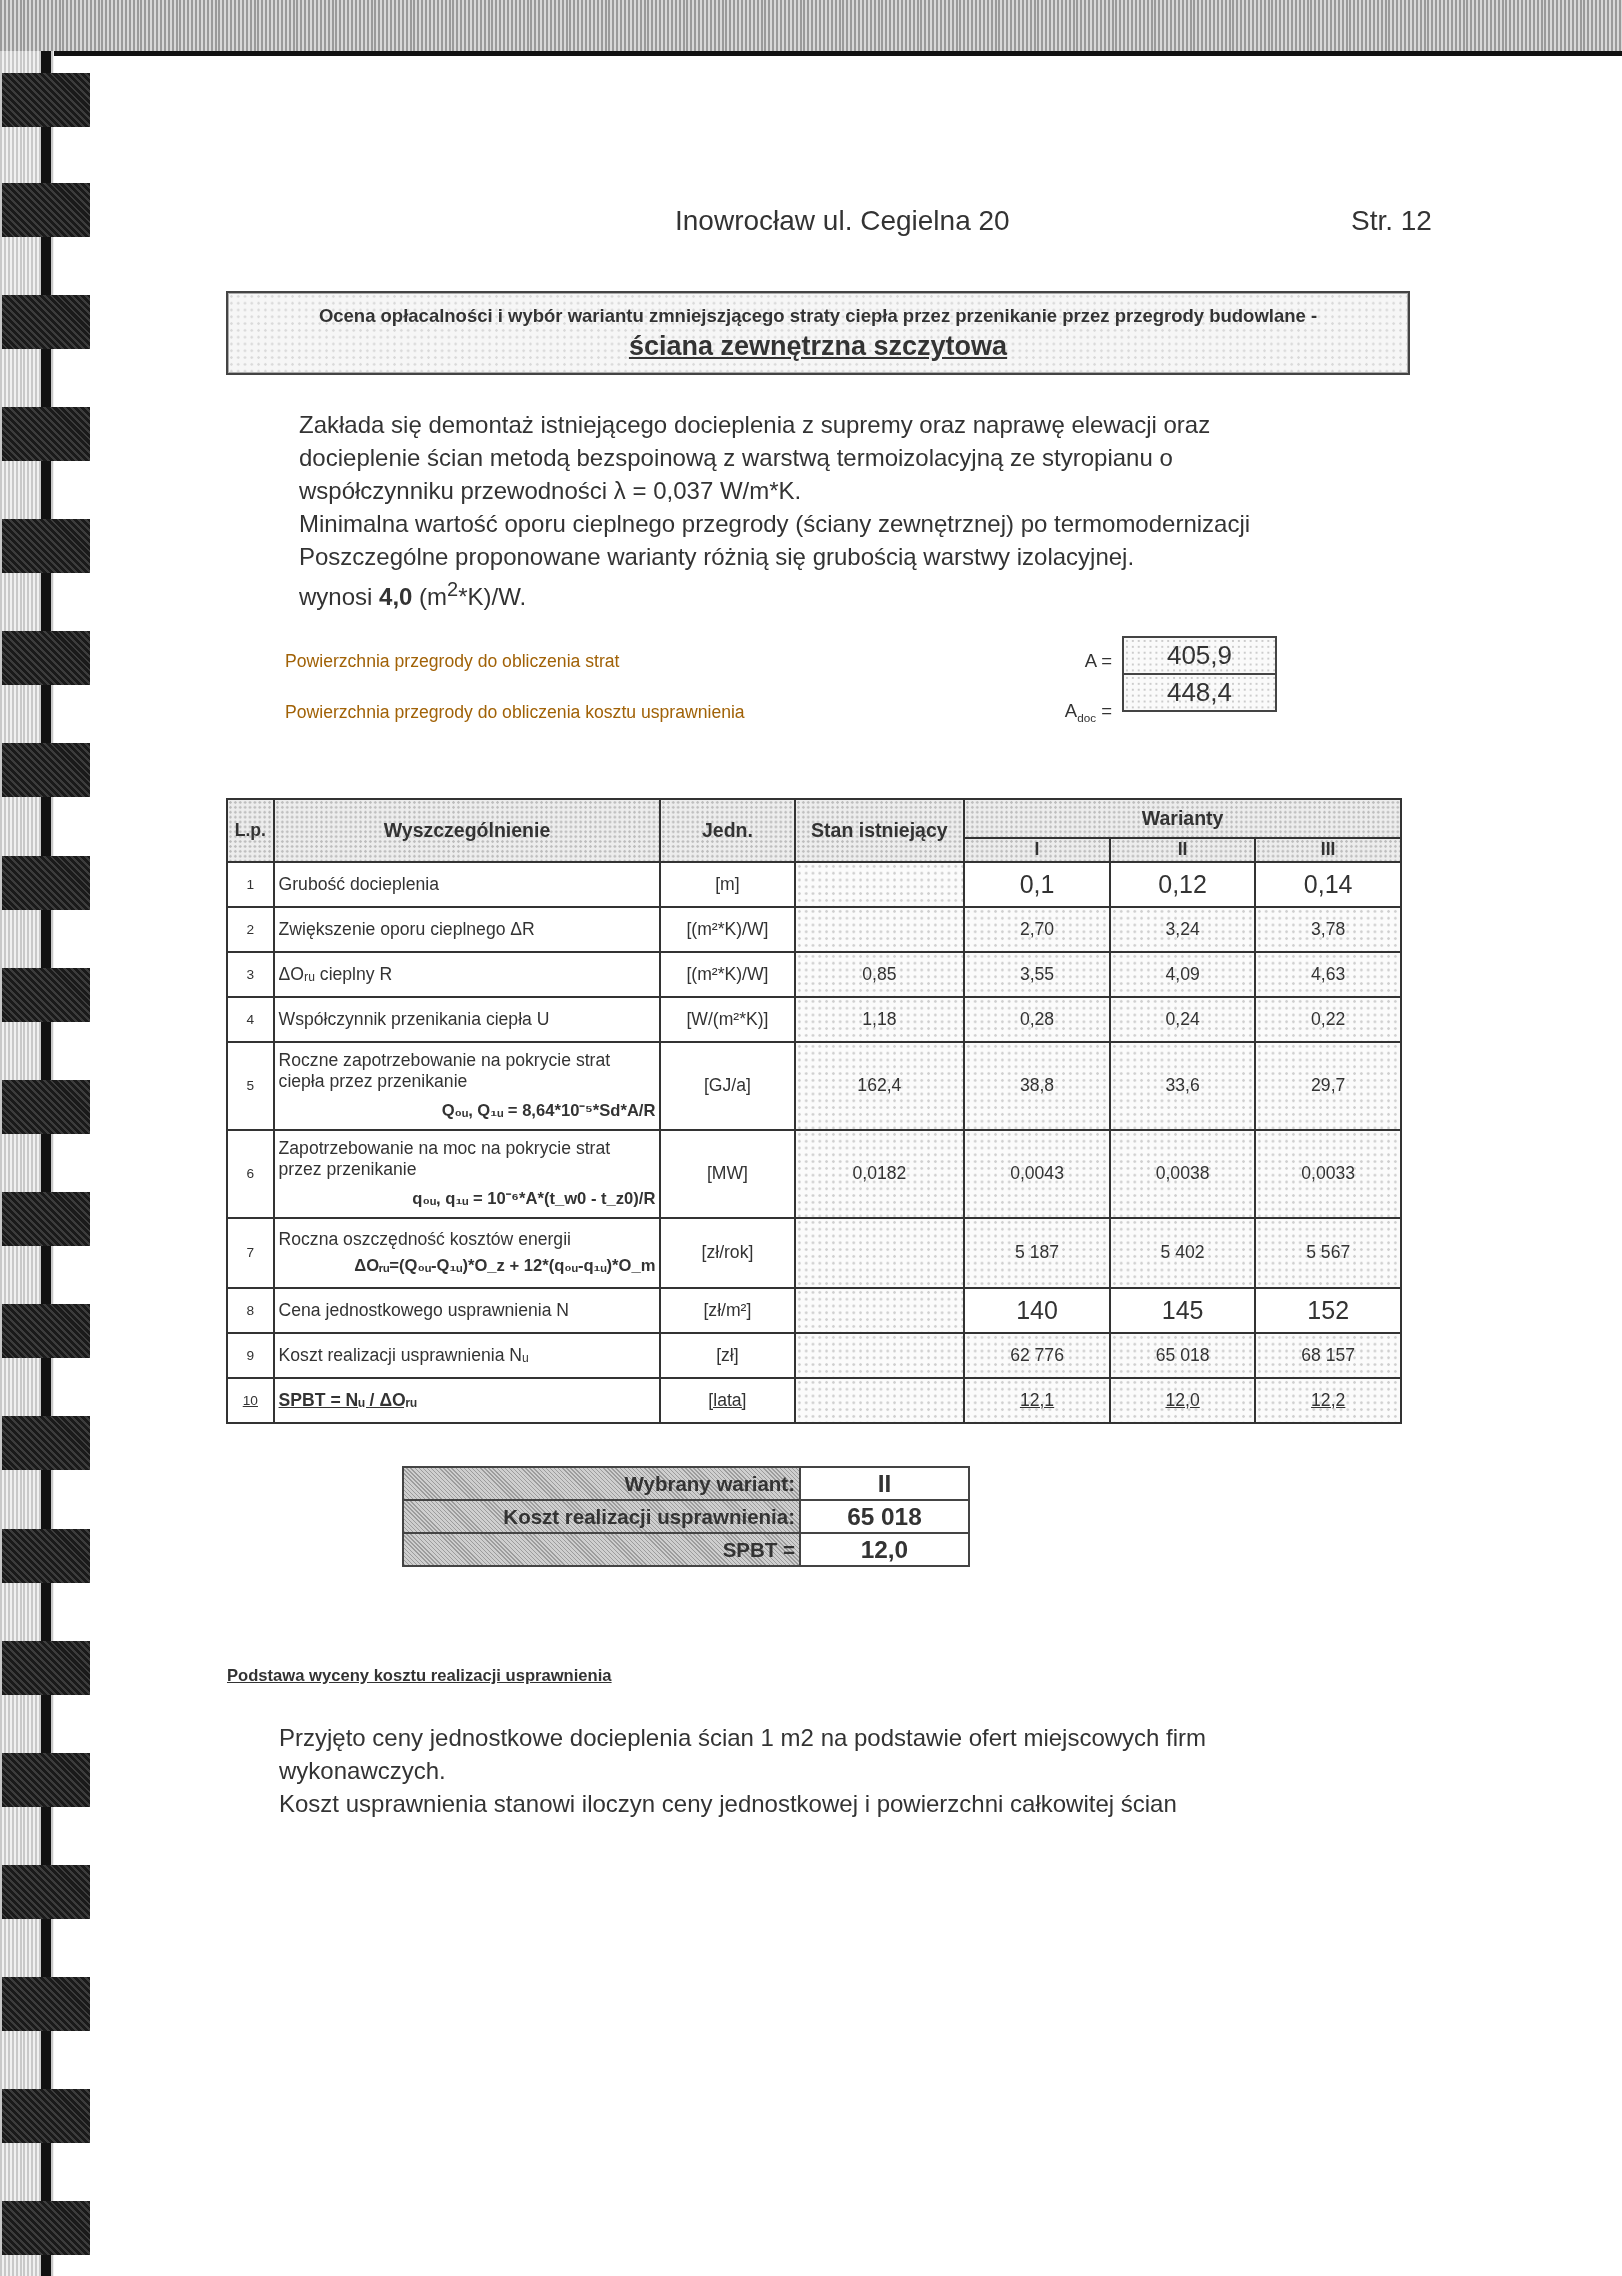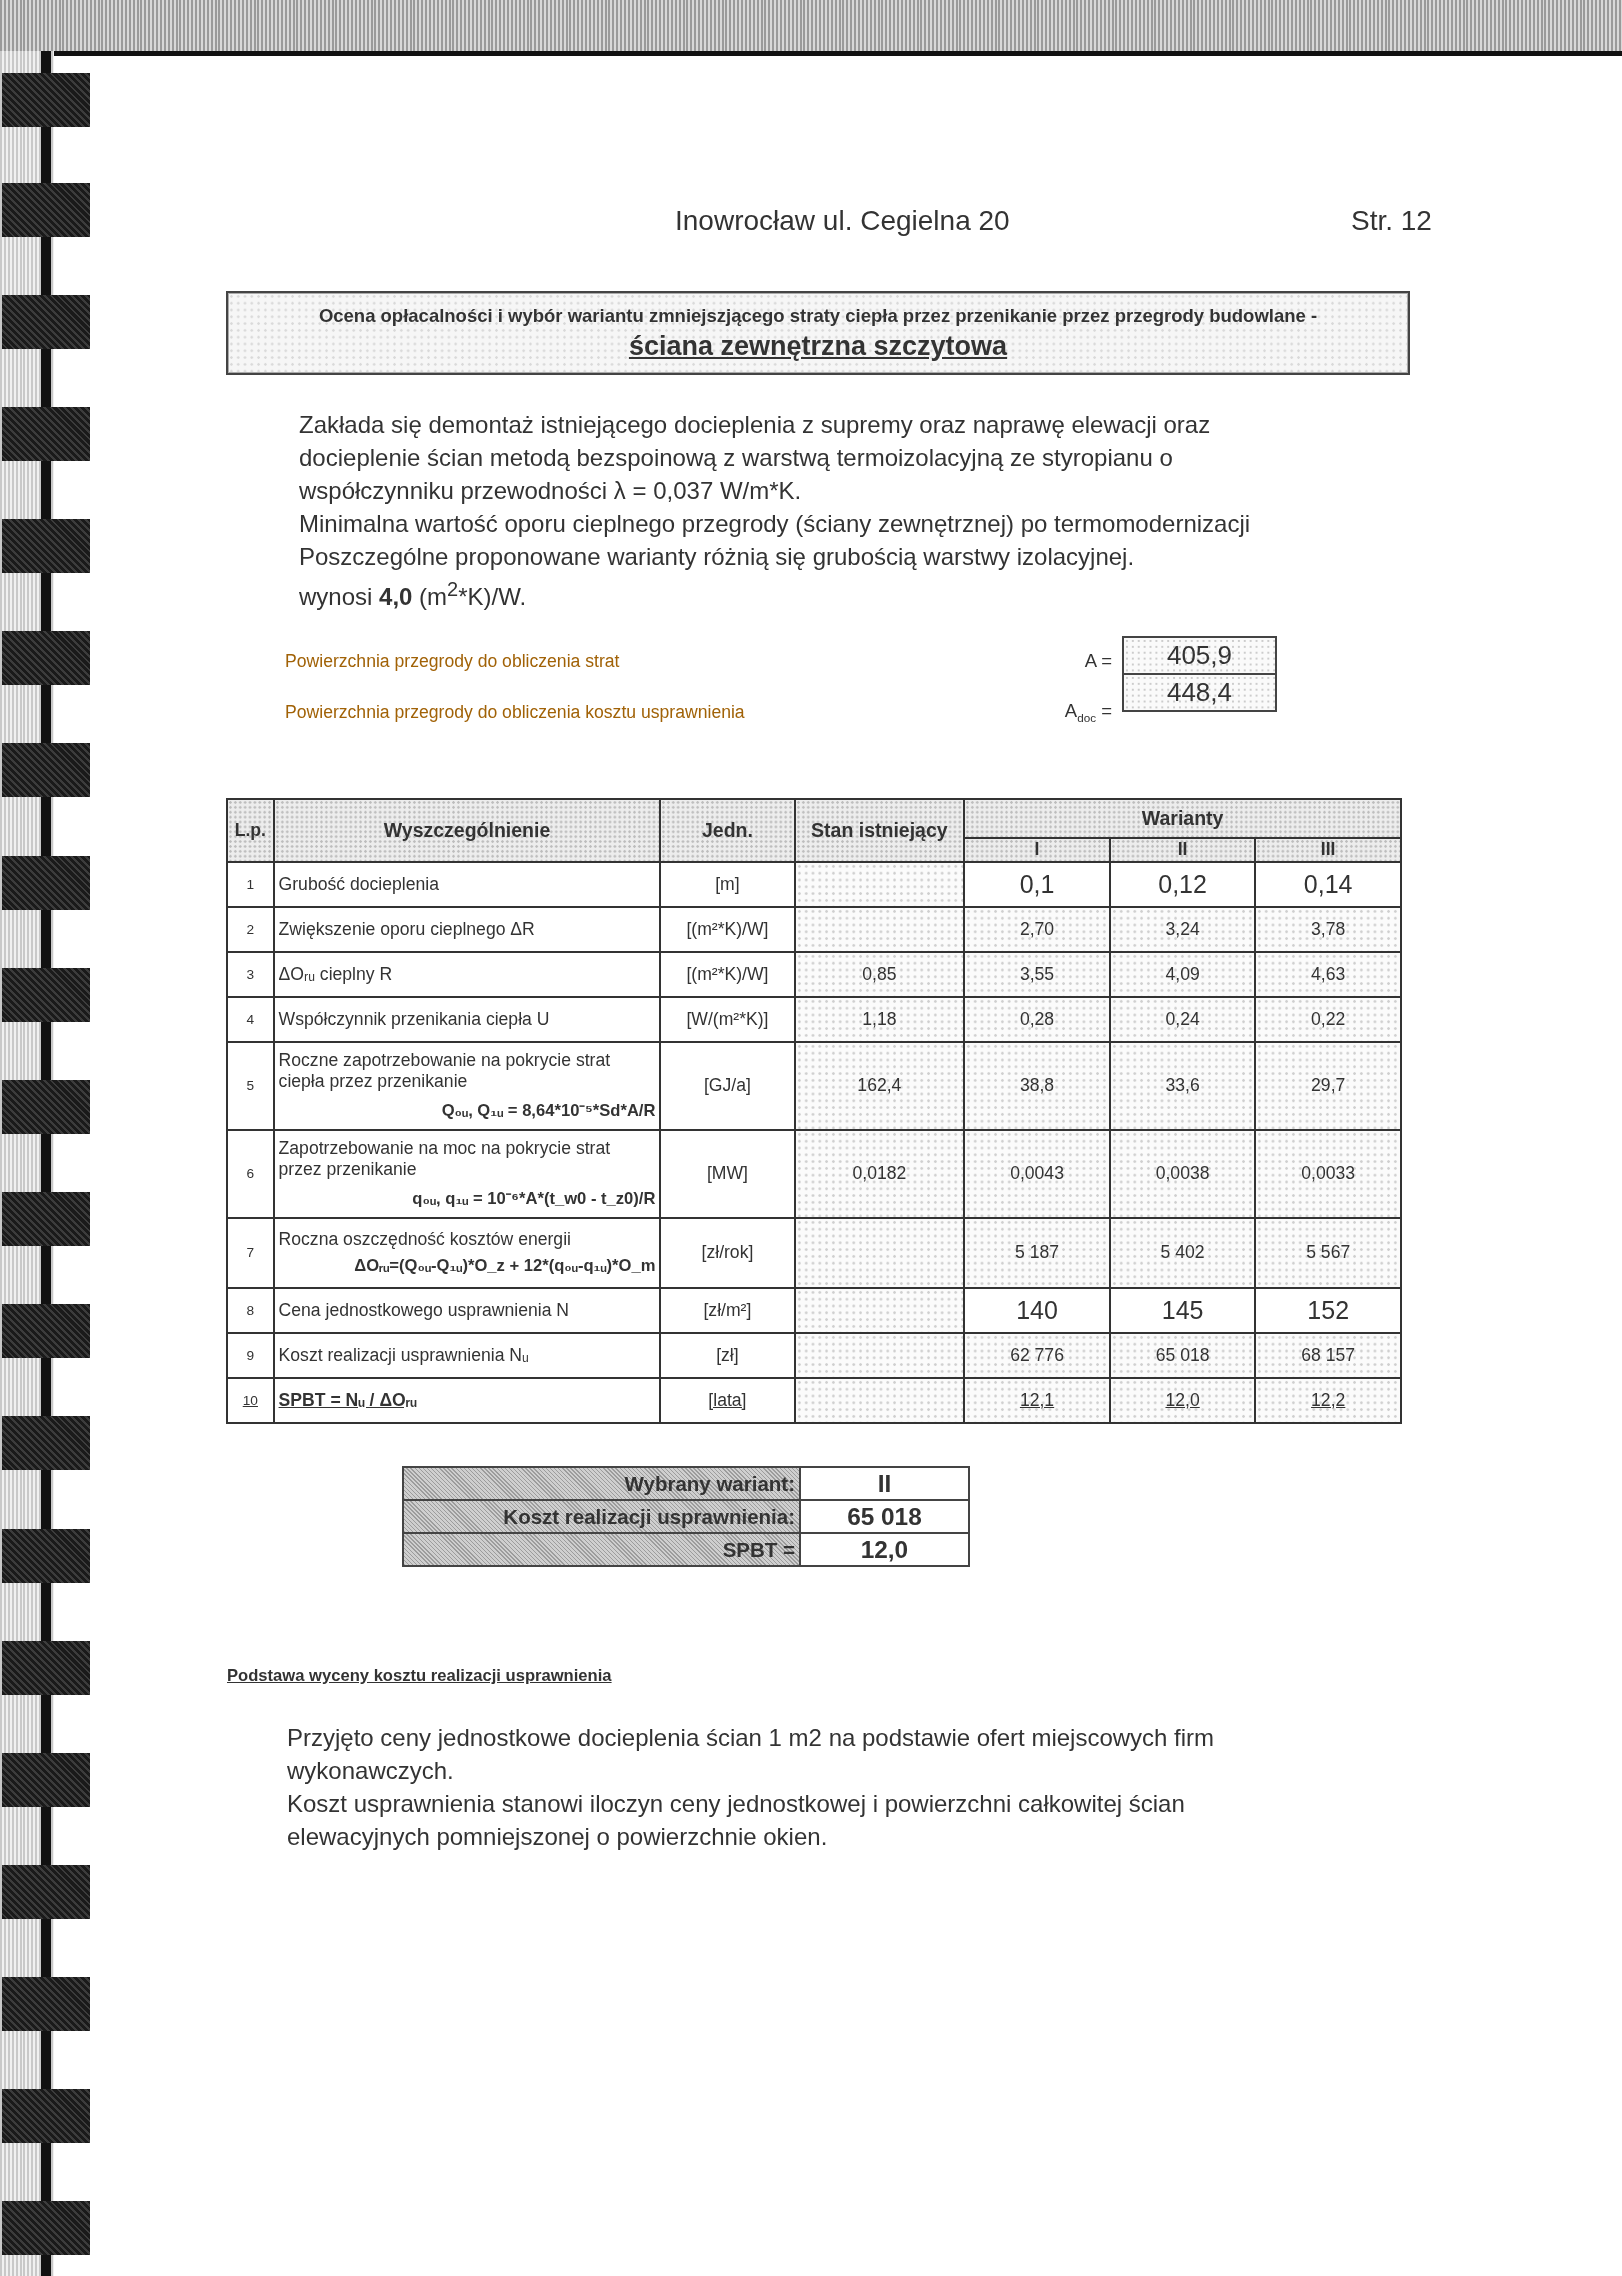--- a/index.html
+++ b/index.html
@@ -74,21 +74,21 @@
   table.summary td.lbl {
     width: 390px; text-align: right; font-weight: bold; font-size: 20.5px; padding-right: 3.9px;
     background: repeating-linear-gradient(45deg, #9c9c9c 0 1px, #cfcfcf 1px 2.9px);
   }
   table.summary td.val { text-align: center; font-weight: bold; font-size: 24.4px; background: #fff; }
 
   .basis-title {
     position: absolute; left: 227px; top: 1666px; font-size: 16.6px; font-weight: bold;
     color: #333; text-decoration: underline;
   }
-  .basis { position: absolute; left: 279px; top: 1721px; width: 1034px; font-size: 24px; line-height: 33px; color: #333; margin-left: 8px; }
+  .basis { position: absolute; left: 279px; top: 1721px; width: 1034px; font-size: 24px; line-height: 33px; color: #333; }
   .basis p { margin: 0; }
 </style>
 </head>
 <body>
 
 <div class="top-strip"></div>
 <div class="binding">
   <div class="spine"></div>
   <div class="ring" style="top:21.5px"></div>
   <div class="ring" style="top:132px"></div>
@@ -263,15 +263,14 @@
     <td class="val">12,0</td>
   </tr>
 </tbody>
   </table>
 
 <div class="basis-title">Podstawa wyceny kosztu realizacji usprawnienia</div>
 <div class="basis">
   <p>Przyjęto ceny jednostkowe docieplenia ścian 1 m2 na podstawie ofert miejscowych firm</p>
   <p>wykonawczych.</p>
   <p>Koszt usprawnienia stanowi iloczyn ceny jednostkowej i powierzchni całkowitej ścian</p>
-  <p>elewacyjnych pomniejszonej o powierzchnie okien.</p>
 </div>
 
 
 </body></html>

